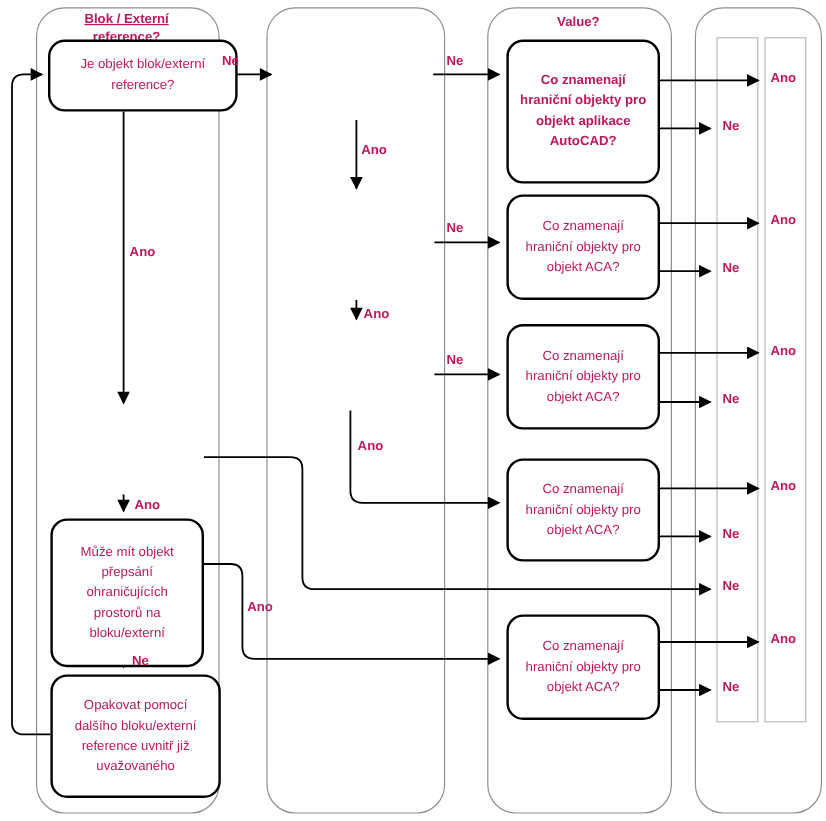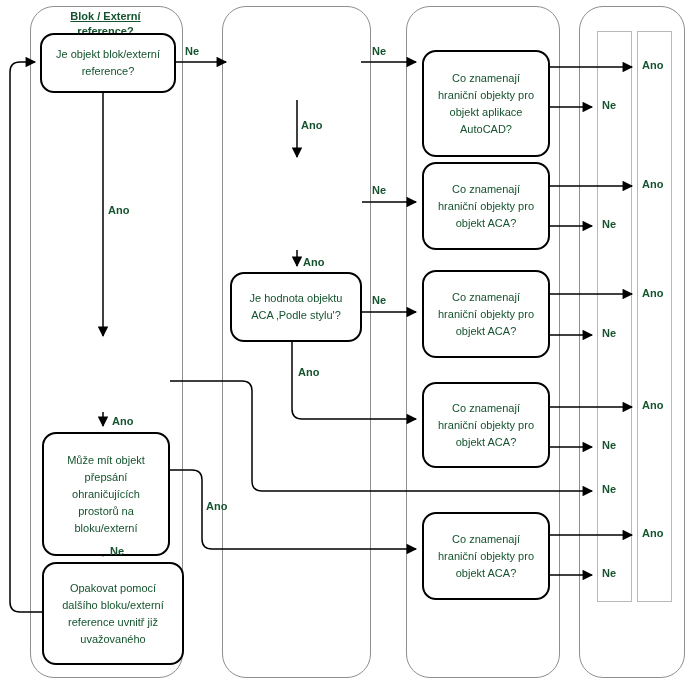--- a/index.html
+++ b/index.html
@@ -1,18 +1,18 @@
 <!DOCTYPE html>
 <html><head>
 <meta charset="utf-8">
 <style>
   html,body{margin:0;padding:0;background:#fff;}
   #canvas{
     position:relative;width:688px;height:684px;background:#fff;overflow:hidden;
-    font-family:"Liberation Sans",sans-serif;color:#14532d;
+    font-family:"Liberation Sans",sans-serif;color:#be185d;
   }
   .lane{
     position:absolute;border:1px solid #8f8f8f;border-radius:24px;background:transparent;
   }
   .thin-rect{
     position:absolute;border:1px solid #b9b9b9;background:transparent;
   }
   .lane-header{
     position:absolute;text-align:center;font-weight:bold;font-size:11px;line-height:15px;
   }
@@ -37,20 +37,23 @@
   <div class="lane" style="left:222px;top:6px;width:147px;height:670px;"></div>
   <div class="lane" style="left:406px;top:6px;width:152px;height:670px;"></div>
   <div class="lane" style="left:579px;top:6px;width:104px;height:670px;"></div>
 
   <div class="thin-rect" style="left:597px;top:31px;width:33px;height:569px;"></div>
   <div class="thin-rect" style="left:637px;top:31px;width:33px;height:569px;"></div>
 
   <div class="lane-header" style="left:30px;top:9px;width:151px;">
     <span class="inner underlined" style="max-width:104px;">Blok / Externí reference?</span>
   </div>
+  <div class="lane-header" style="left:406px;top:12px;width:152px;">
+    <span class="inner">Value?</span>
+  </div>
 
   <svg class="wires" width="688" height="684" viewBox="0 0 688 684">
     <defs>
       <marker id="arr" viewBox="0 0 10 10" refX="9" refY="5" markerWidth="9" markerHeight="7" orient="auto">
         <path d="M0,0 L10,5 L0,10 z" fill="#000"></path>
       </marker>
     </defs>
     <g stroke="#000" stroke-width="1.5" fill="none">
       <path d="M 170 62 H 226" marker-end="url(#arr)"></path>
       <path d="M 361 62 H 416" marker-end="url(#arr)"></path>
@@ -71,35 +74,32 @@
       <path d="M 550 226 H 592" marker-end="url(#arr)"></path>
       <path d="M 550 294 H 632" marker-end="url(#arr)"></path>
       <path d="M 550 335 H 592" marker-end="url(#arr)"></path>
       <path d="M 550 407 H 632" marker-end="url(#arr)"></path>
       <path d="M 550 447 H 592" marker-end="url(#arr)"></path>
       <path d="M 550 535 H 632" marker-end="url(#arr)"></path>
       <path d="M 550 575 H 592" marker-end="url(#arr)"></path>
     </g>
   </svg>
 
-  <div class="node" style="left:40px;top:33px;width:136px;height:60px;">
+  <div class="node" style="left:40px;top:33px;width:158px;height:60px;">
     <span style="max-width:118px;">Je objekt blok/externí reference?</span>
   </div>
   <div class="node" style="left:42px;top:432px;width:128px;height:124px;">
     <span style="max-width:100px;">Může mít objekt přepsání ohraničujících prostorů na bloku/externí</span>
   </div>
   <div class="node" style="left:42px;top:562px;width:142px;height:103px;">
     <span style="max-width:112px;">Opakovat pomocí dalšího bloku/externí reference uvnitř již uvažovaného</span>
   </div>
 
-  <div class="node" style="left:230px;top:272px;width:132px;height:70px;">
-    <span style="max-width:110px;">Je hodnota objektu ACA ‚Podle stylu'?</span>
-  </div>
 
-  <div class="node" style="left:422px;top:50px;width:128px;height:107px;">
+  <div class="node" style="left:422px;top:33px;width:128px;height:120px;font-weight:bold;">
     <span style="max-width:106px;">Co znamenají hraniční objekty pro objekt aplikace AutoCAD?</span>
   </div>
   <div class="node" style="left:422px;top:162px;width:128px;height:88px;">
     <span style="max-width:106px;">Co znamenají hraniční objekty pro objekt ACA?</span>
   </div>
   <div class="node" style="left:422px;top:270px;width:128px;height:88px;">
     <span style="max-width:106px;">Co znamenají hraniční objekty pro objekt ACA?</span>
   </div>
   <div class="node" style="left:422px;top:382px;width:128px;height:86px;">
     <span style="max-width:106px;">Co znamenají hraniční objekty pro objekt ACA?</span>

